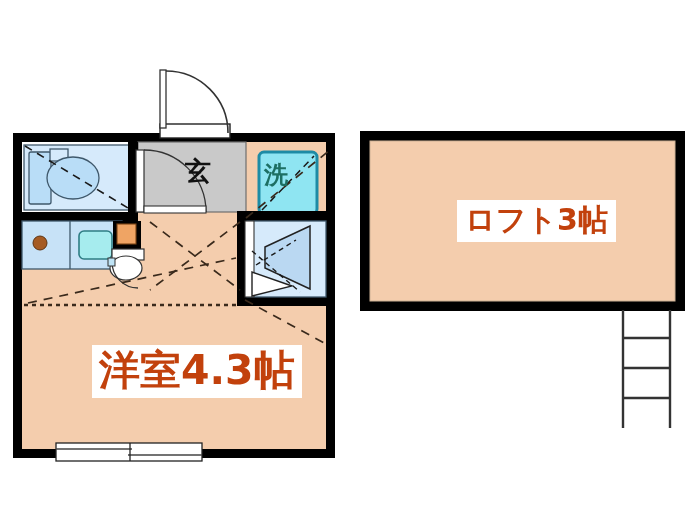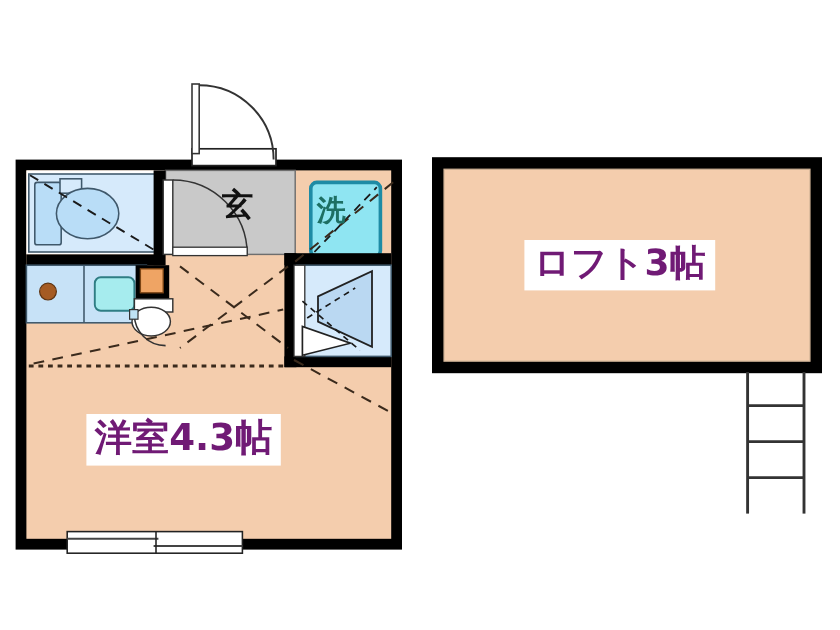--- a/index.html
+++ b/index.html
@@ -20,31 +20,32 @@
   .svg-layer {
     position: absolute;
     left: 0;
     top: 0;
     width: 700px;
     height: 525px;
   }
   .room-label {
     position: absolute;
     background: #ffffff;
-    color: #701a75;
+    color: #c2410c;
     font-weight: bold;
     letter-spacing: 0px;
     line-height: 1;
     white-space: nowrap;
     font-family: "DejaVu Sans", "Liberation Sans", sans-serif;
+    margin-left: 20px;
   }
   #label-washitsu {
     left: 72px;
     top: 345px;
-    font-size: 31px;
+    font-size: 41px;
     padding: 5px 7px 7px 7px;
   }
   #label-loft {
     left: 437px;
     top: 200px;
     font-size: 30px;
     padding: 5px 8px 7px 8px;
   }
   .glyph-label {
     position: absolute;

